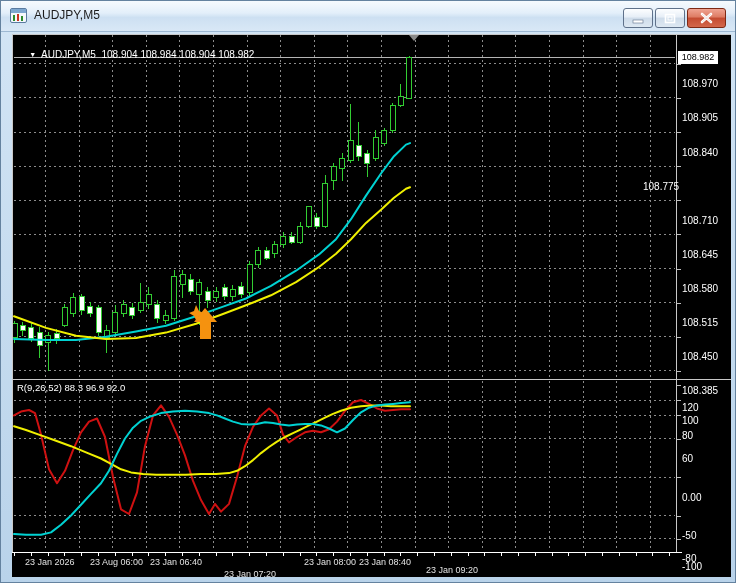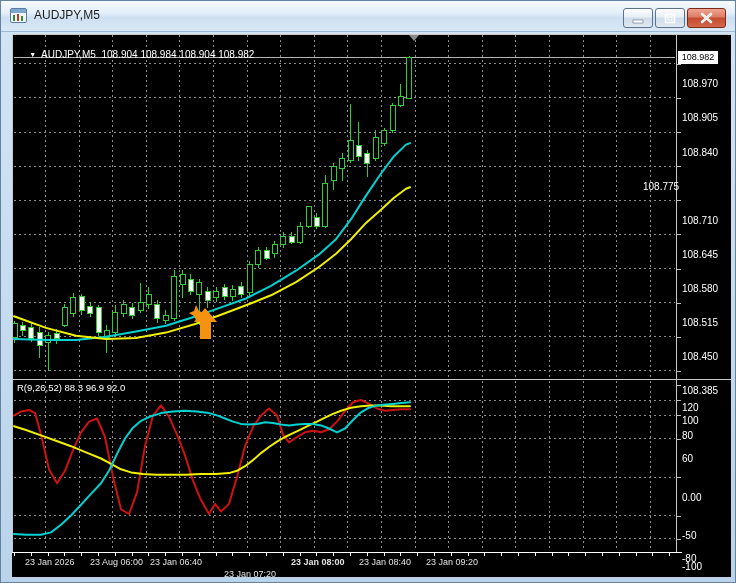--- a/index.html
+++ b/index.html
@@ -319,18 +319,18 @@
       <div class="ttick" style="left: 573.2px;"></div>
       <div class="ttick" style="left: 590px;"></div>
       <div class="ttick" style="left: 606.8px;"></div>
       <div class="ttick" style="left: 623.6px;"></div>
       <div class="ttick" style="left: 640.4px;"></div>
       <div class="ttick" style="left: 657.2px;"></div>
       <div class="time-label" style="left: 13px; top: 4px; position: absolute;">23 Jan 2026</div>
       <div class="time-label" style="left: 78px; top: 4px; position: absolute;">23 Aug 06:00</div>
       <div class="time-label" style="left: 138px; top: 4px; position: absolute;">23 Jan 06:40</div>
       <div class="time-label" style="left: 212px; top: 4px; position: absolute; margin-top: 12px;">23 Jan 07:20</div>
-      <div class="time-label" style="left: 279px; top: 4px; position: absolute; font-weight: bold;">23 Jan 08:00</div>
+      <div class="time-label" style="left: 292px; top: 4px; position: absolute;">23 Jan 08:00</div>
       <div class="time-label" style="left: 347px; top: 4px; position: absolute;">23 Jan 08:40</div>
-      <div class="time-label" style="left: 414px; top: 4px; position: absolute;">23 Jan 09:20</div>
+      <div class="time-label" style="left: 414px; top: 12px; position: absolute;">23 Jan 09:20</div>
     </div>
 
 </div>
 
 </body></html>

